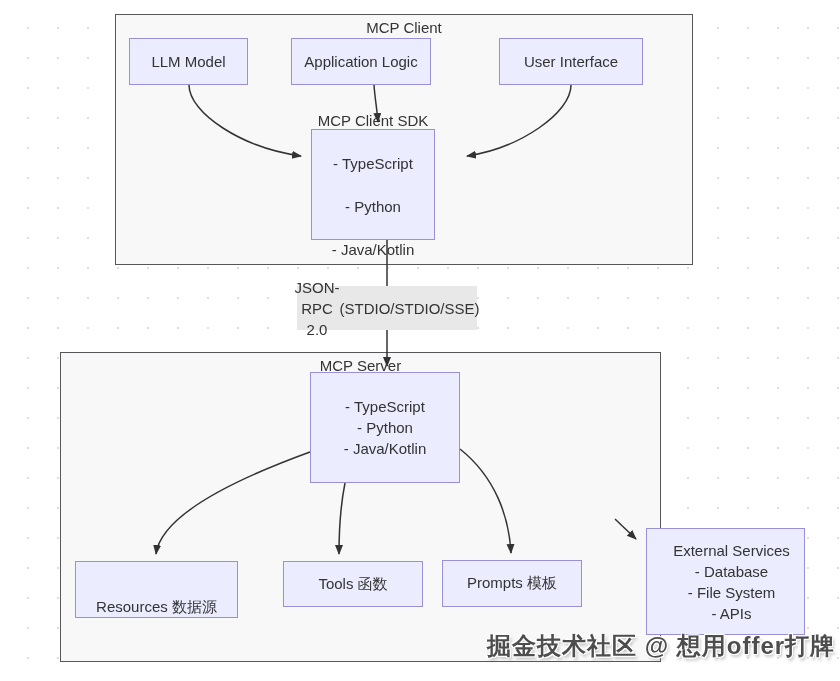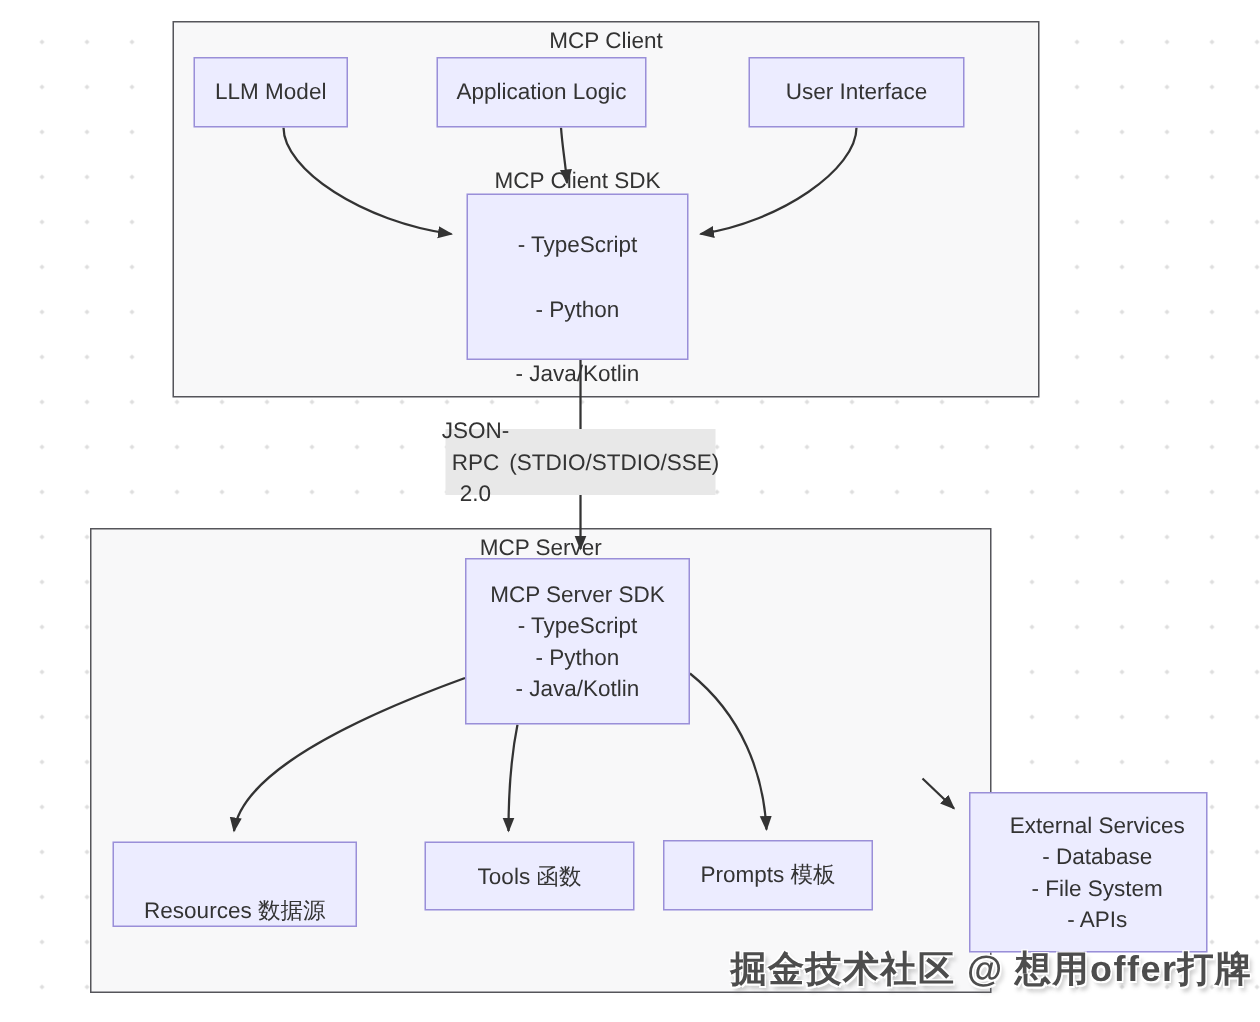--- a/index.html
+++ b/index.html
@@ -30,24 +30,24 @@
     align-items:center; justify-content:center; font-size:15px; line-height:21px;
     text-align:center; color:#333;
   }
   .watermark {
     position:absolute; left:487px; top:630px; font-size:24px; font-weight:bold;
     color:#4d4d4d; letter-spacing:1px; white-space:nowrap;
     text-shadow: -1px -1px 0 #fff, 1px -1px 0 #fff, -1px 1px 0 #fff,
                  1px 1px 0 #fff, 2px 3px 3px rgba(120,120,120,0.45);
   }
   
-  #n-llm       { left:129px; top:38px;  width:103px; height:47px; }
+  #n-llm       { left:129px; top:38px;  width:119px; height:47px; }
   #n-applogic  { left:291px; top:38px;  width:140px; height:47px; }
   #n-ui        { left:499px; top:38px;  width:144px; height:47px; }
-  #n-clientsdk { left:311px; top:129px; width:148px; height:111px;gap:22px; }
+  #n-clientsdk { left:311px; top:129px; width:124px; height:111px;gap:22px; }
   #n-serversdk { left:310px; top:372px; width:150px; height:111px; }
   #n-resources { left:75px;  top:561px; width:163px; height:57px;align-items:flex-end; }
   #n-tools     { left:283px; top:561px; width:140px; height:46px; }
   #n-prompts   { left:442px; top:560px; width:140px; height:47px; }
   #n-external  { left:646px; top:528px; width:159px; height:107px;padding-left:12px; }
   #c-client    { left:99px;  top:14px;  width:576px; height:249px; }
   #c-server    { left:44px;  top:352px; width:571px; height:308px;padding-left:28px; }
 </style>
 </head>
 <body>
@@ -95,21 +95,20 @@
   </div>
 
   <div class="node multi" id="n-clientsdk">
     <div>MCP Client SDK</div>
     <div>- TypeScript</div>
     <div>- Python</div>
     <div>- Java/Kotlin</div>
   </div>
 
   <div class="node multi" id="n-serversdk">
-    <div>MCP Server SDK</div>
     <div>- TypeScript</div>
     <div>- Python</div>
     <div>- Java/Kotlin</div>
   </div>
 
   <div class="node" id="n-resources">
     <span>Resources 数据源</span>
   </div>
   <div class="node" id="n-tools">
     <span>Tools 函数</span>

